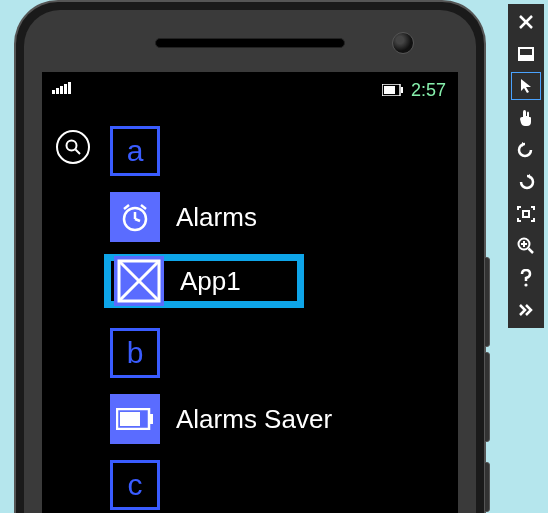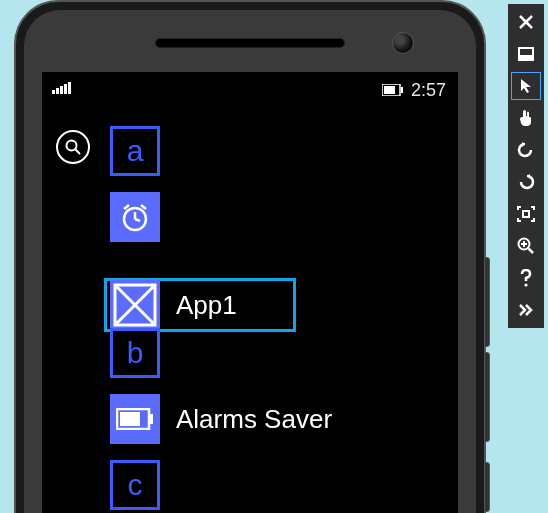--- a/index.html
+++ b/index.html
@@ -68,21 +68,21 @@
     width: 416px;
     height: 443px;
     background: #000;
   }
   
   .statusbar {
     position: absolute;
     top: 6px;
     left: 0; right: 0;
     height: 24px;
-    color: #e5e5e5;
+    color: #86efac;
     font-size: 16px;
     font-weight: 300;
   }
   .signal { position: absolute; left: 10px; top: 4px; display: flex; align-items: flex-end; gap: 1px; }
   .signal span { width: 3px; background: #fff; display: block; }
   .signal span:nth-child(1){height:4px}
   .signal span:nth-child(2){height:6px}
   .signal span:nth-child(3){height:8px}
   .signal span:nth-child(4){height:10px}
   .signal span:nth-child(5){height:12px}
@@ -128,24 +128,23 @@
     background: #5a6cff;
     color: #fff;
   }
   .app-label {
     font-size: 26px;
     font-weight: 300;
     color: #fff;
     font-family: "Segoe UI Light","Segoe UI",sans-serif;
   }
   .highlight {
-    border: 3px solid #0ea5e9;
+    border: 7px solid #0ea5e9;
     padding: 3px 56px 3px 3px;
     margin-left: -6px;
-    margin-top: 24px;
   }
   .highlight .tile { width: 50px; height: 50px; }
   .row0 { top: 0; }
   .row1 { top: 66px; }
   .row2 { top: 130px; }
   .row3 { top: 202px; }
   .row4 { top: 268px; }
   .row5 { top: 334px; }
 
   
@@ -216,20 +215,21 @@
       <div class="row row1">
         <div class="tile tile-filled">
           <svg width="34" height="34" viewBox="0 0 34 34">
             <circle cx="17" cy="19" r="11" fill="none" stroke="#fff" stroke-width="2.5"></circle>
             <line x1="17" y1="19" x2="17" y2="12" stroke="#fff" stroke-width="2.5"></line>
             <line x1="17" y1="19" x2="22" y2="21" stroke="#fff" stroke-width="2.5"></line>
             <path d="M6 9 L11 5" stroke="#fff" stroke-width="2.5" fill="none"></path>
             <path d="M28 9 L23 5" stroke="#fff" stroke-width="2.5" fill="none"></path>
           </svg>
         </div>
+        <span class="app-label">Alarms</span>
       </div>
 
       <div class="row row2 highlight">
         <div class="tile tile-filled">
           <svg width="44" height="44" viewBox="0 0 44 44">
             <rect x="2" y="2" width="40" height="40" fill="none" stroke="#fff" stroke-width="3"></rect>
             <line x1="2" y1="2" x2="42" y2="42" stroke="#fff" stroke-width="3"></line>
             <line x1="42" y1="2" x2="2" y2="42" stroke="#fff" stroke-width="3"></line>
           </svg>
         </div>

